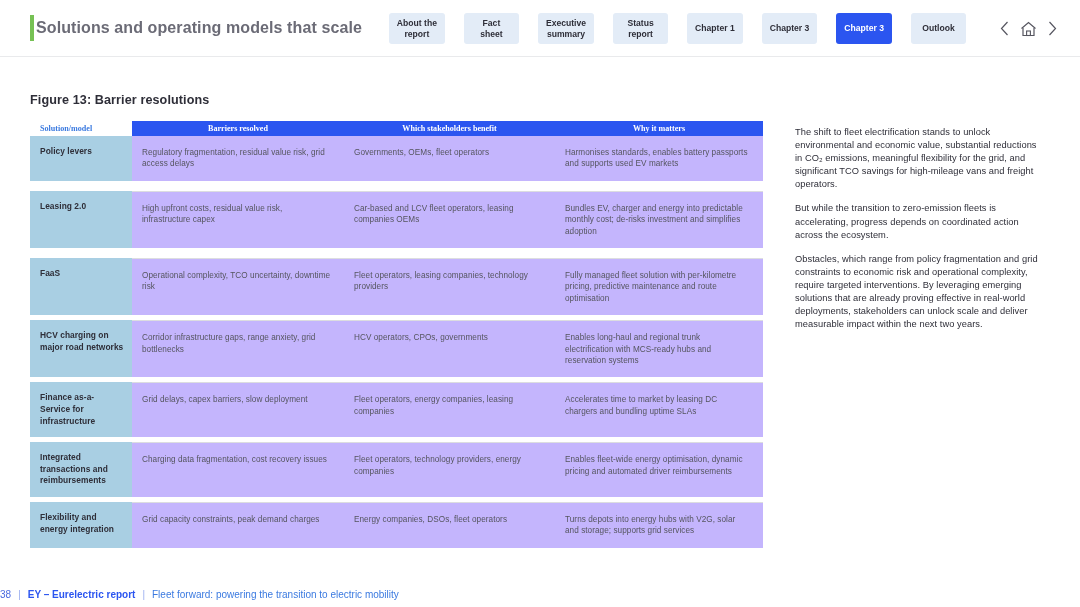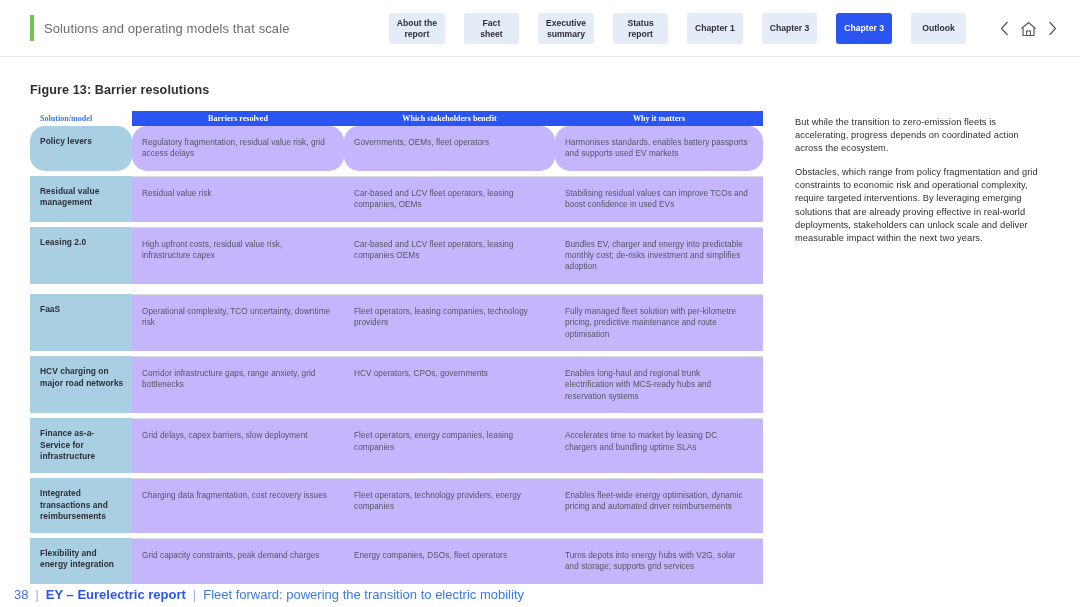--- a/index.html
+++ b/index.html
@@ -18,24 +18,25 @@
     display: flex;
     align-items: center;
     border-bottom: 1px solid #e9eaec;
   }
   .header-accent {
     width: 4px; height: 26px;
     background: #76c154;
     margin-left: 30px;
   }
   .header-title {
-    margin-left: 10px;
-    font-size: 13px;
+    margin-left: 2px;
+    font-size: 16px;
     color: #6b6b76;
     letter-spacing: .1px;
+    font-weight: bold;
   }
   .nav {
     position: absolute;
     right: 18px; top: 13px;
     display: flex;
     align-items: center;
     gap: 19px;
   }
   .nav-btn {
     background: #e3ecf7;
@@ -66,21 +67,21 @@
     cursor: pointer;
   }
   .nav-icon svg { display: block; }
 
   
   .page {
     position: relative;
     padding: 0 30px;
   }
   .fig-title {
-    margin-top: 26px;
+    margin-top: 36px;
     font-size: 12.6px;
     font-weight: bold;
     color: #2e2e38;
     letter-spacing: .1px;
   }
 
   .content {
     display: flex;
     margin-top: 14px;
   }
@@ -122,21 +123,21 @@
   tbody td {
     vertical-align: top;
     font-size: 8.2px;
     line-height: 11.4px;
     color: #55555f;
     padding: 11px 12px 11px 10px;
     border-top: 1px solid #dcdde0;
     background: #c4b5fd;
     letter-spacing: .05px;
   }
-  tbody tr:first-child td { border-top: none; border-radius: 15px; }
+  tbody tr:first-child td { border-top: none; }
   tbody td.cell-label {
     background: #a9cfe3;
     color: #2e2e38;
     font-weight: bold;
     font-size: 8.4px;
     line-height: 11.6px;
     border-top: none;
     padding: 10px 8px 10px 10px;
   }
   tbody tr.gap td { height: 5px; padding: 0; border-top: none; background: #ffffff; }
@@ -152,22 +153,21 @@
   .side-wrap p:last-child { margin-bottom: 2px; }
 
   
   .footer {
     position: absolute;
     left: 0; bottom: 0;
     width: 1080px;
     height: 26px;
     display: flex;
     align-items: center;
-    padding-left: 14px;
-    font-size: 13px;
+    font-size: 10px;
     color: #3b5cde;
   }
   .footer .pg { color: #4a6ae0; }
   .footer .sep { margin: 0 7px; color: #9aaef0; }
   .footer .brand { font-weight: bold; color: #2b55f0; }
   .footer .subtitle { color: #3b7ae0; }
 </style>
 </head>
 <body>
 
@@ -258,26 +258,20 @@
             <td class="cell-label">Policy levers</td>
             <td>Regulatory fragmentation, residual value risk, grid access delays</td>
             <td>Governments, OEMs, fleet operators</td>
             <td>Harmonises standards, enables battery passports and supports used EV markets</td>
           </tr>
           <tr class="gap">
               <td></td>
               <td colspan="3"></td>
             </tr>
 
-          <tr>
-            <td class="cell-label">Residual value management</td>
-            <td>Residual value risk</td>
-            <td>Car-based and LCV fleet operators, leasing companies, OEMs</td>
-            <td>Stabilising residual values can improve TCOs and boost confidence in used EVs</td>
-          </tr>
           <tr class="gap">
               <td></td>
               <td colspan="3"></td>
             </tr>
 
           <tr>
             <td class="cell-label">Leasing 2.0</td>
             <td>High upfront costs, residual value risk, infrastructure capex</td>
             <td>Car-based and LCV fleet operators, leasing companies OEMs</td>
             <td>Bundles EV, charger and energy into predictable monthly cost; de-risks investment and simplifies adoption</td>
@@ -342,20 +336,21 @@
             <td>Energy companies, DSOs, fleet operators</td>
             <td>Turns depots into energy hubs with V2G, solar and storage; supports grid services</td>
           </tr>
 
         </tbody>
       </table>
 
     </div>
 
     <div class="side-wrap">
+      <p>The shift to fleet electrification stands to unlock environmental and economic value, substantial reductions in CO₂ emissions, meaningful flexibility for the grid, and significant TCO savings for high-mileage vans and freight operators.</p>
       <p>But while the transition to zero-emission fleets is accelerating, progress depends on coordinated action across the ecosystem.</p>
       <p>Obstacles, which range from policy fragmentation and grid constraints to economic risk and operational complexity, require targeted interventions. By leveraging emerging solutions that are already proving effective in real-world deployments, stakeholders can unlock scale and deliver measurable impact within the next two years.</p>
     </div>
 
   </div>
 </div>
 
 <div class="footer">
   <span class="pg">38</span>
   <span class="sep">|</span>

